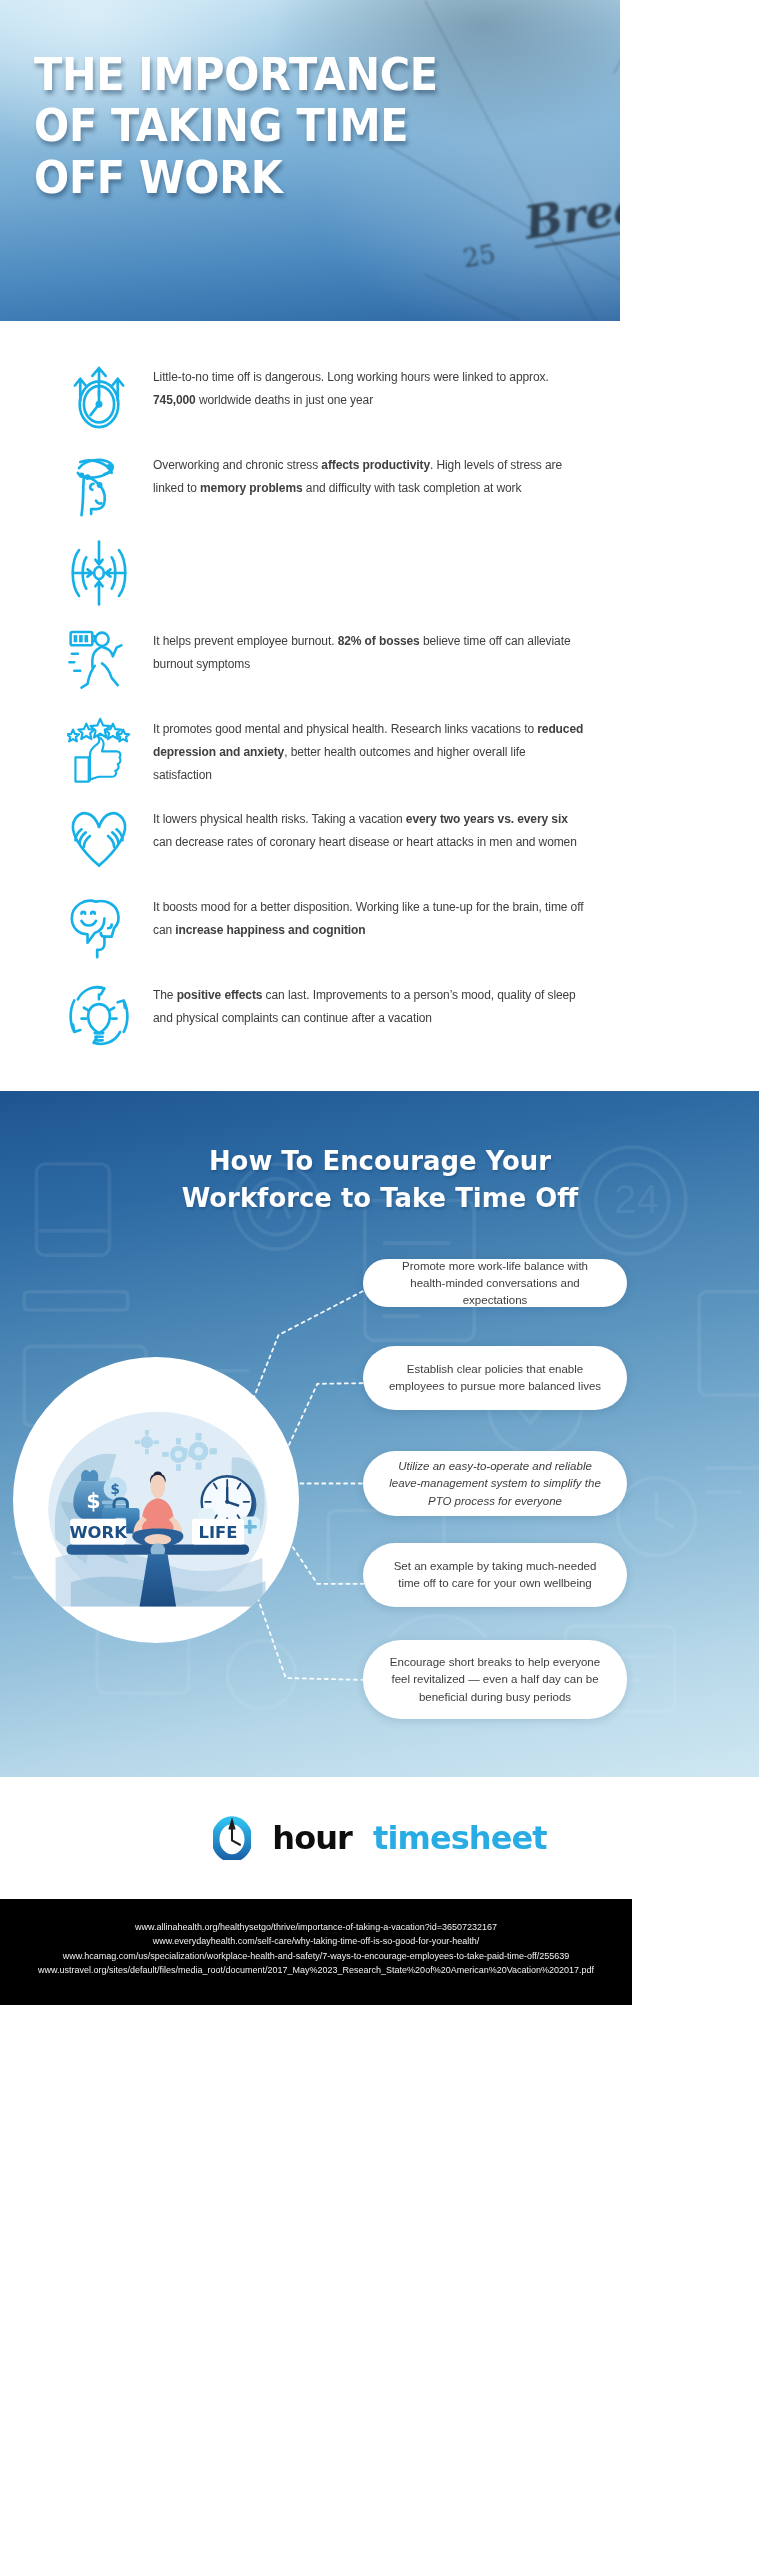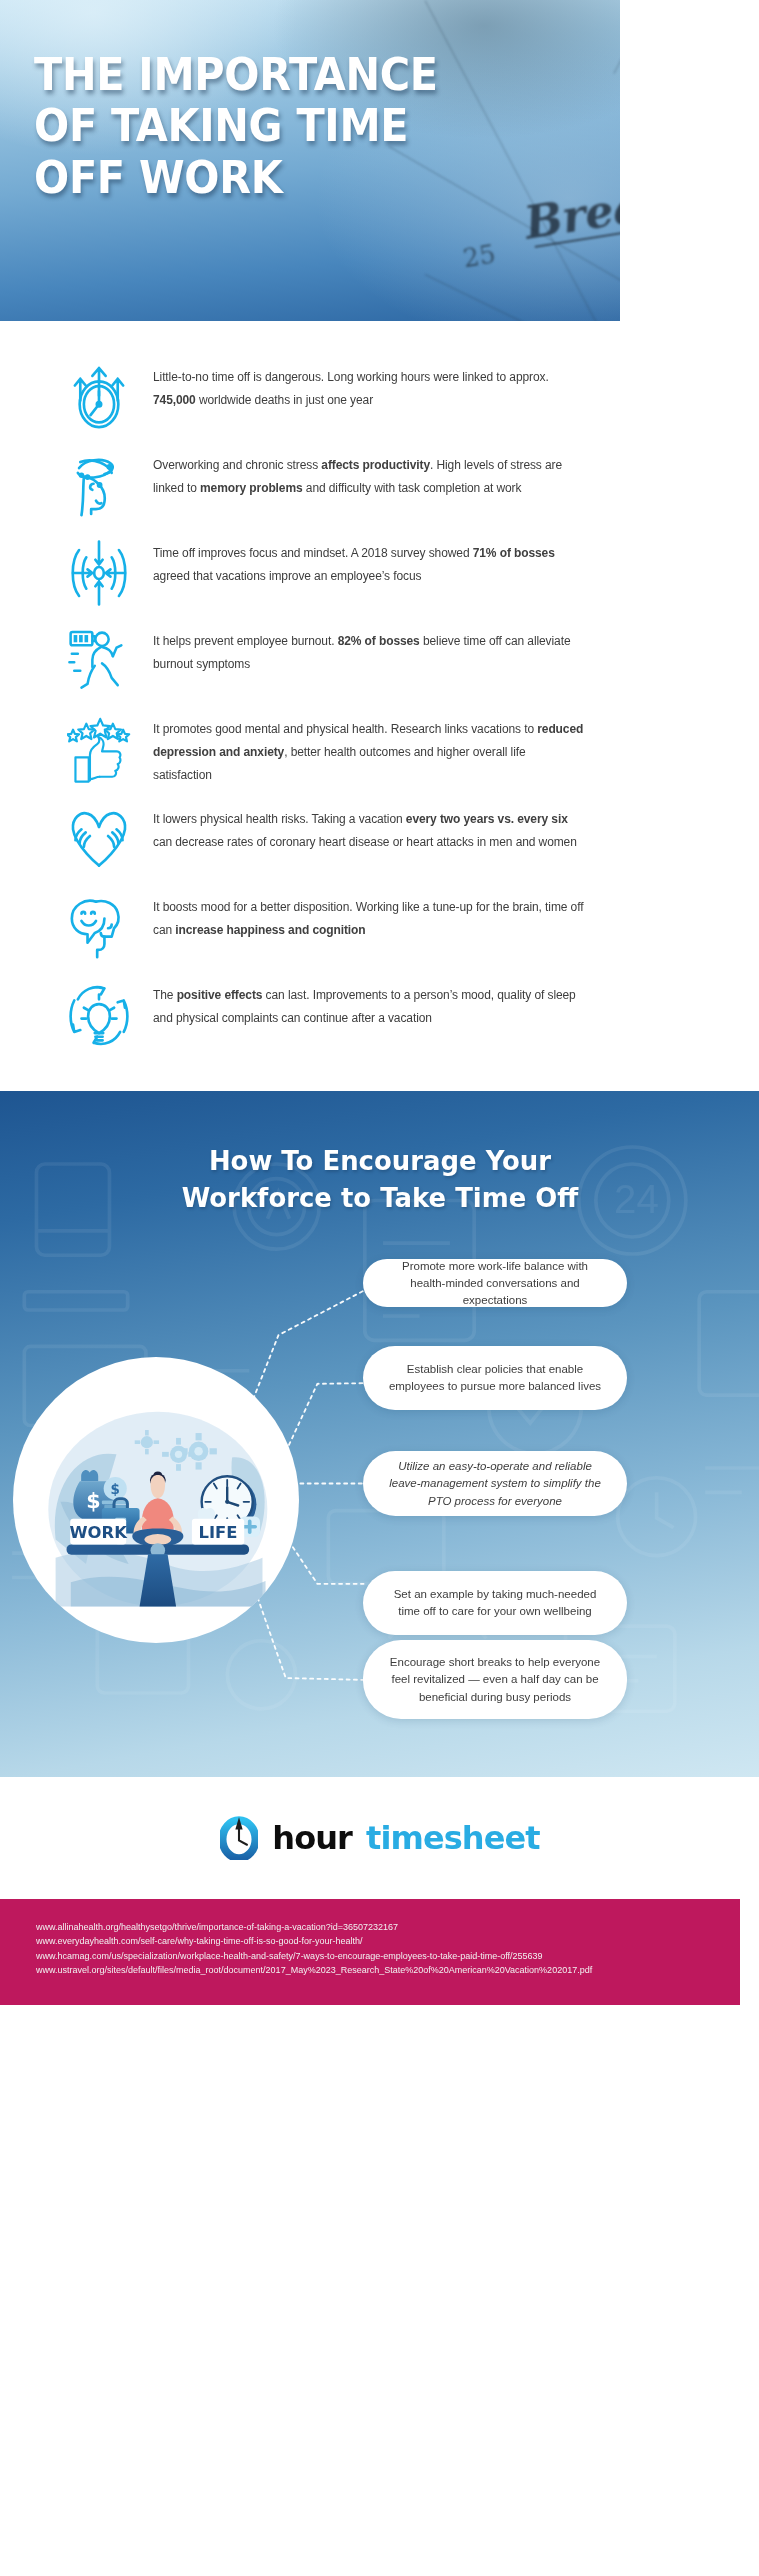--- a/index.html
+++ b/index.html
@@ -177,48 +177,48 @@
     padding: 11px 20.7px;
     font-size: 11.5px;
     line-height: 1.5;
     color: #3d3d3d;
     z-index: 5;
     width: 264px;
   }
   .bubble.b1 { top: 43px;  height: 48px; }
   .bubble.b2 { top: 130px; height: 64px; }
   .bubble.b3 { top: 235px; height: 65px; font-style: italic; }
-  .bubble.b4 { top: 355px; height: 64px; }
+  .bubble.b4 { top: 327px; height: 64px; }
   .bubble.b5 { top: 424px; height: 79px; }
 
   
   .logo-band {
     width: 760px;
     height: 122px;
     background: #ffffff;
     display: flex;
     align-items: center;
     justify-content: center;
-    gap: 14px;
+    gap: 21px;
   }
   .logo-word {
     font-family: "DejaVu Sans", sans-serif;
     font-size: 32px;
     font-weight: bold;
     letter-spacing: -0.9px;
   }
   .logo-hour { color: #0d0d0d; }
   .logo-ts { color: #29ace3; }
 
   
   .footer {
-    width: 740px;
-    background: #be185d;
+    width: 632px;
+    background: #000000;
     padding: 20.7px 36px 27px 36px;
-    text-align: left;
+    text-align: center;
   }
   .footer p {
     color: #f2f2f2;
     font-size: 9px;
     line-height: 1.62;
     word-break: break-word;
   }
 </style>
 </head>
 <body>
@@ -287,21 +287,20 @@
         <path d="M86 18 C100 36 100 76 86 94"></path>
         <path d="M32 30 C24 42 24 70 32 82"></path>
         <path d="M74 30 C82 42 82 70 74 82"></path>
         <ellipse cx="53" cy="56" rx="8" ry="10"></ellipse>
         <path d="M53 4 V42 M53 42 l-6 -8 M53 42 l6 -8"></path>
         <path d="M53 108 V70 M53 70 l-6 8 M53 70 l6 8"></path>
         <path d="M10 56 H42 M42 56 l-8 -6 M42 56 l-8 6"></path>
         <path d="M96 56 H64 M64 56 l8 -6 M64 56 l8 6"></path>
       </svg>
     </div>
-    <div class="benefit-text">Time off improves focus and mindset. A 2018 survey showed <b>71% of bosses</b> agreed that vacations improve an employee’s focus</div>
   </div>
 
   <div class="benefit">
     <div class="benefit-icon">
       <svg width="64" height="68" viewBox="0 0 106 112" fill="none" stroke="#16b0e8" stroke-width="4.2" stroke-linecap="round" stroke-linejoin="round">
         <rect x="6" y="8" width="36" height="22" rx="3"></rect>
         <path d="M42 15 h4 v8 h-4"></path>
         <rect x="11" y="13" width="6" height="12" fill="#16b0e8" stroke="none"></rect>
         <rect x="20" y="13" width="6" height="12" fill="#16b0e8" stroke="none"></rect>
         <rect x="29" y="13" width="6" height="12" fill="#16b0e8" stroke="none"></rect>

